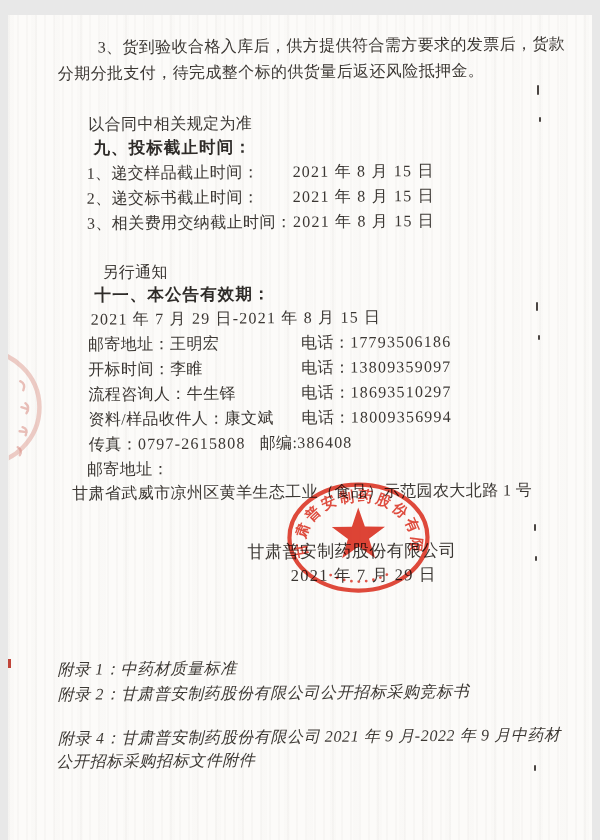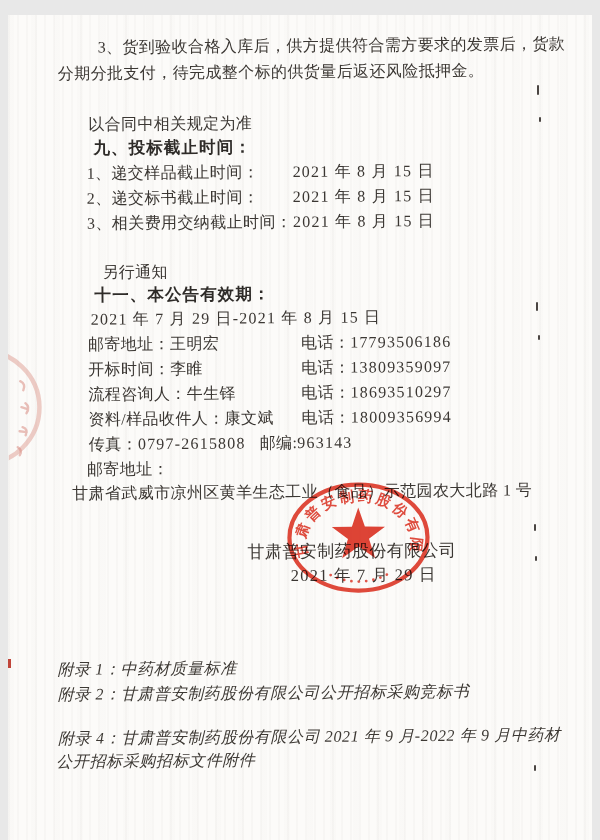--- a/index.html
+++ b/index.html
@@ -64,21 +64,21 @@
       <span class="c1"><span>开标时间：</span><span>李睢</span></span><span>电话：</span><span class="num">13809359097</span>
     </div>
     <div class="ln" style="left:80px;top:368px">
       <span class="c1"><span>流程咨询人：</span><span>牛生铎</span></span><span>电话：</span><span class="num">18693510297</span>
     </div>
     <div class="ln" style="left:80px;top:393px">
       <span class="c1"><span>资料/样品收件人：</span><span>康文斌</span></span><span>电话：</span><span class="num">18009356994</span>
     </div>
 
     <div class="ln" style="left:80px;top:418px">
-      <span>传真：</span><span class="num">0797-2615808</span><span class="gap"></span><span>邮编:</span><span class="num">963143</span>
+      <span>传真：</span><span class="num">0797-2615808</span><span class="gap"></span><span>邮编:</span><span class="num">386408</span>
     </div>
 
     <div class="ln" style="left:78px;top:443px">邮寄地址：</div>
     <div class="ln" style="left:63px;top:467px">甘肃省武威市凉州区黄羊生态工业（食品）示范园农大北路 1 号</div>
 
     <div class="ln" style="left:238px;top:527px;font-size:17px">甘肃普安制药股份有限公司</div>
     <div class="ln num" style="left:281px;top:551px;font-size:16.5px">2021 年 7 月 29 日</div>
 
     <svg class="seal-svg" width="146" height="114" viewBox="0 0 146 114">
       <ellipse cx="73" cy="57" rx="69" ry="53" fill="none" stroke="#d92a1a" stroke-width="4.2" opacity="0.92"></ellipse>

